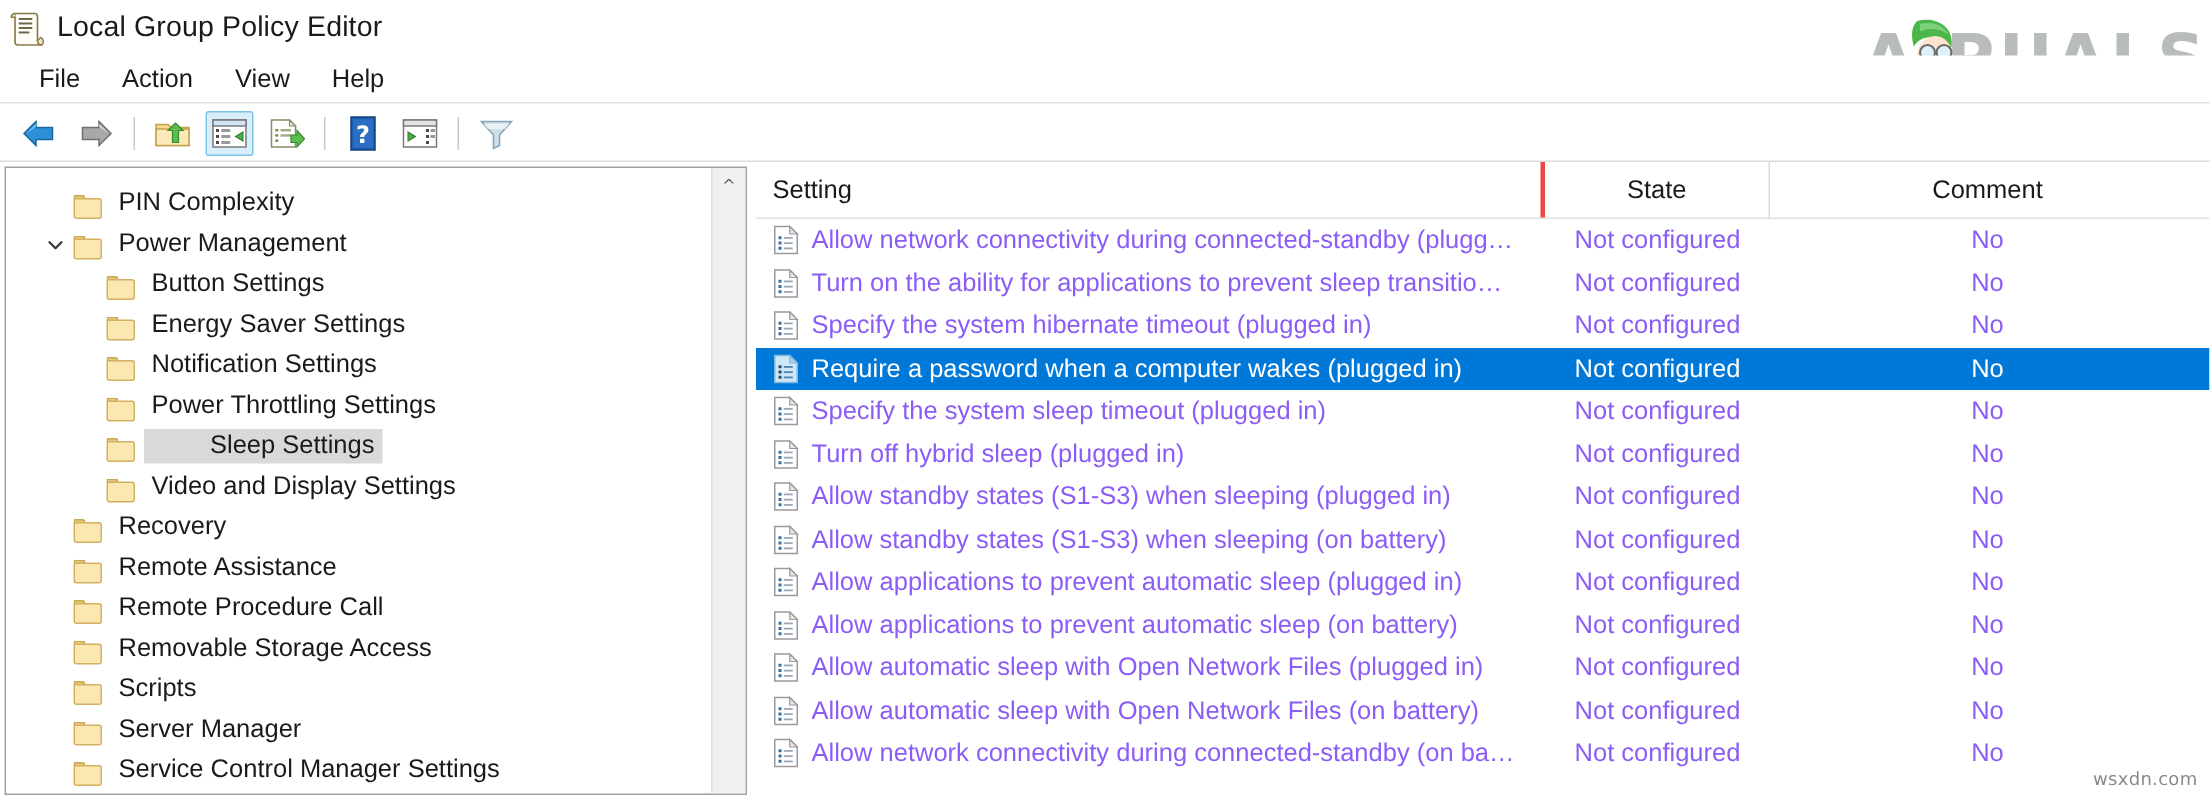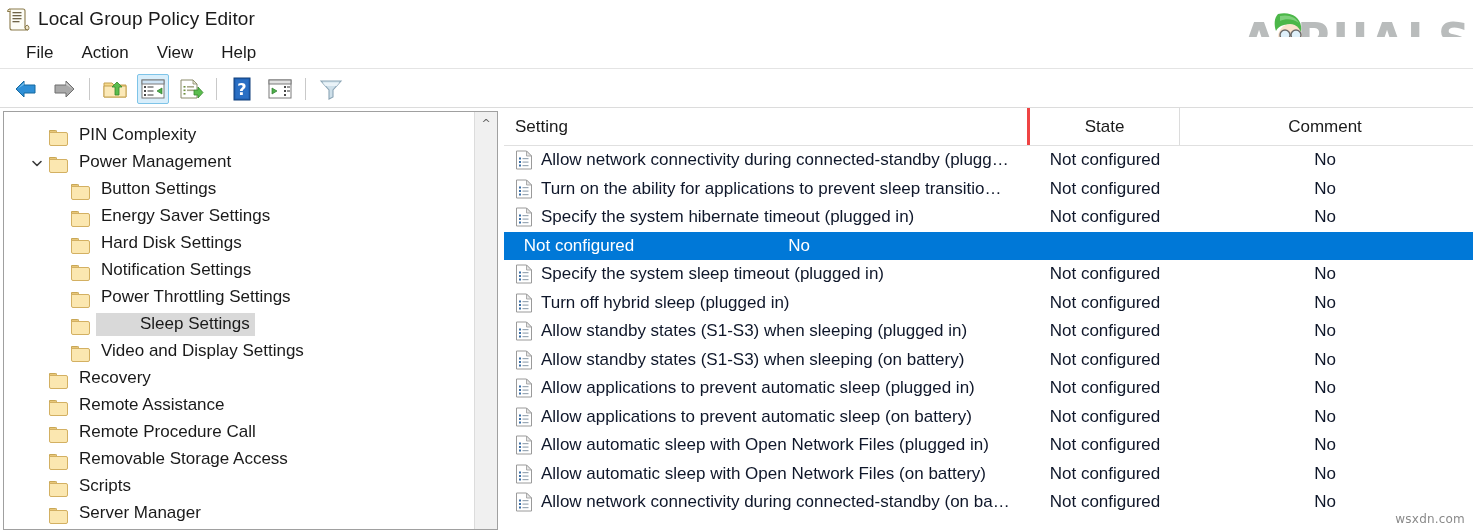--- a/index.html
+++ b/index.html
@@ -256,21 +256,21 @@
     display: flex;
     align-items: center;
     white-space: nowrap;
     box-sizing: border-box;
   }
   .list-row.selected { background: #0078d7; }
   .list-row.selected .cell { color: #ffffff; }
 
   .cell {
     font-size: 17px;
-    color: #0f172a;
+    color: #8b5cf6;
     box-sizing: border-box;
     display: flex;
     align-items: center;
     overflow: hidden;
   }
   .cell.c-setting {
     width: 526px;
     padding-left: 11px;
   }
   .cell.c-state {
@@ -467,26 +467,20 @@
         <div class="tree-row">
           <div style="width: 44px; flex: 0 0 44px;"></div>
           <div class="chev-gap"></div>
           <div class="folder"></div>
           <div class="tree-label">Energy Saver Settings</div>
         </div>
         <div class="tree-row">
           <div style="width: 44px; flex: 0 0 44px;"></div>
           <div class="chev-gap"></div>
           <div class="folder"></div>
-          <div class="tree-label">Hard Disk Settings</div>
-        </div>
-        <div class="tree-row">
-          <div style="width: 44px; flex: 0 0 44px;"></div>
-          <div class="chev-gap"></div>
-          <div class="folder"></div>
           <div class="tree-label">Notification Settings</div>
         </div>
         <div class="tree-row">
           <div style="width: 44px; flex: 0 0 44px;"></div>
           <div class="chev-gap"></div>
           <div class="folder"></div>
           <div class="tree-label">Power Throttling Settings</div>
         </div>
         <div class="tree-row selected">
           <div style="width: 44px; flex: 0 0 44px;"></div>
@@ -600,20 +594,33 @@
                 <rect x="7.5" y="8" width="6" height="1.2" fill="#9aa8b5"></rect>
                 <rect x="7.5" y="11.5" width="6" height="1.2" fill="#9aa8b5"></rect>
                 <rect x="7.5" y="15" width="6" height="1.2" fill="#9aa8b5"></rect>
               </svg></span>
             <span class="setting-text">Specify the system hibernate timeout (plugged in)</span>
           </div>
           <div class="cell c-state">Not configured</div>
           <div class="cell c-comment">No</div>
         </div>
         <div class="list-row selected">
+          <div class="cell c-setting">
+            <span class="policy-icon"><svg width="18" height="20" viewBox="0 0 18 20">
+                <path d="M1.5 1 h10 l5 5 v13 h-15 Z" fill="#cfe6f7" stroke="#7fb8de" stroke-width="1"></path>
+                <path d="M11.5 1 v5 h5 Z" fill="#a8d2ee" stroke="#7fb8de" stroke-width="0.8"></path>
+                <rect x="4" y="7.5" width="2" height="2" fill="#1f4f7a"></rect>
+                <rect x="4" y="11" width="2" height="2" fill="#1f4f7a"></rect>
+                <rect x="4" y="14.5" width="2" height="2" fill="#1f4f7a"></rect>
+                <rect x="7.5" y="8" width="6" height="1.2" fill="#4a83ad"></rect>
+                <rect x="7.5" y="11.5" width="6" height="1.2" fill="#4a83ad"></rect>
+                <rect x="7.5" y="15" width="6" height="1.2" fill="#4a83ad"></rect>
+              </svg></span>
+            <span class="setting-text">Require a password when a computer wakes (plugged in)</span>
+          </div>
           <div class="cell c-state">Not configured</div>
           <div class="cell c-comment">No</div>
         </div>
         <div class="list-row">
           <div class="cell c-setting">
             <span class="policy-icon"><svg width="18" height="20" viewBox="0 0 18 20">
                 <path d="M1.5 1 h10 l5 5 v13 h-15 Z" fill="#ffffff" stroke="#9a9a9a" stroke-width="1"></path>
                 <path d="M11.5 1 v5 h5 Z" fill="#e6e6e6" stroke="#9a9a9a" stroke-width="0.8"></path>
                 <rect x="4" y="7.5" width="2" height="2" fill="#3b6ea5"></rect>
                 <rect x="4" y="11" width="2" height="2" fill="#3b6ea5"></rect>

